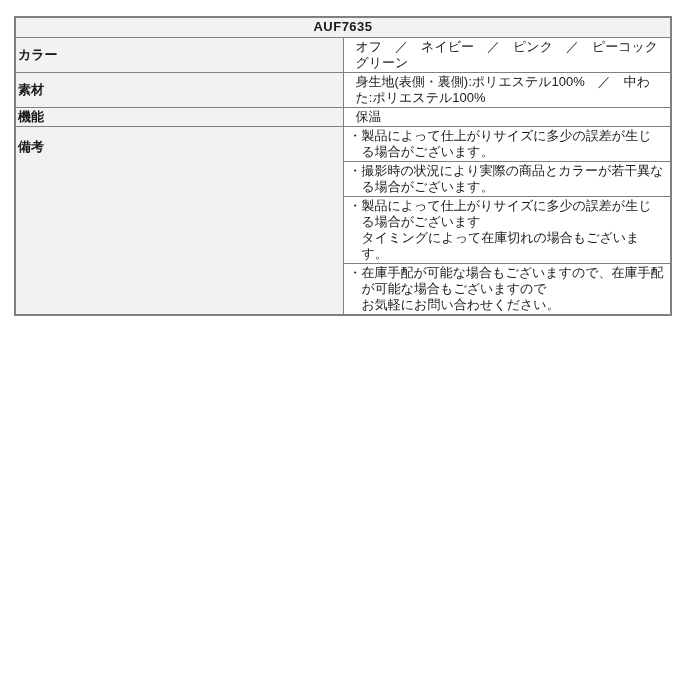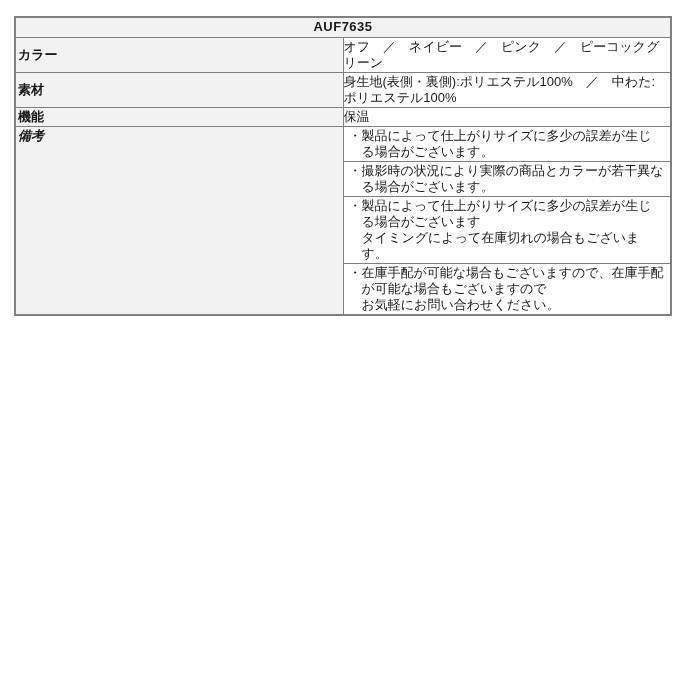--- a/index.html
+++ b/index.html
@@ -41,25 +41,25 @@
     font-size:14px;
     letter-spacing:.5px;
   }
   .lbl{
     width:111px;
     background:var(--label-bg);
     text-align:left;
     font-weight:bold;
     padding:1px 2px;
   }
-  .lbl.top{vertical-align:top;padding-top:1px;font-style:italic;}
+  .lbl.top{vertical-align:top;padding-top:12px;}
   .val{
     background:var(--cell-bg);
     text-align:left;
-    padding:1px 6px 1px 0;
+    padding:1px 6px 1px 12px;
   }
   tr.simple{height:17px;}
   .val.bullet{
     white-space:pre-line;
     padding:1px 6px 1px calc(5px + 1em);
     text-indent:-1em;
   }
 </style>
 </head>
 <body>

